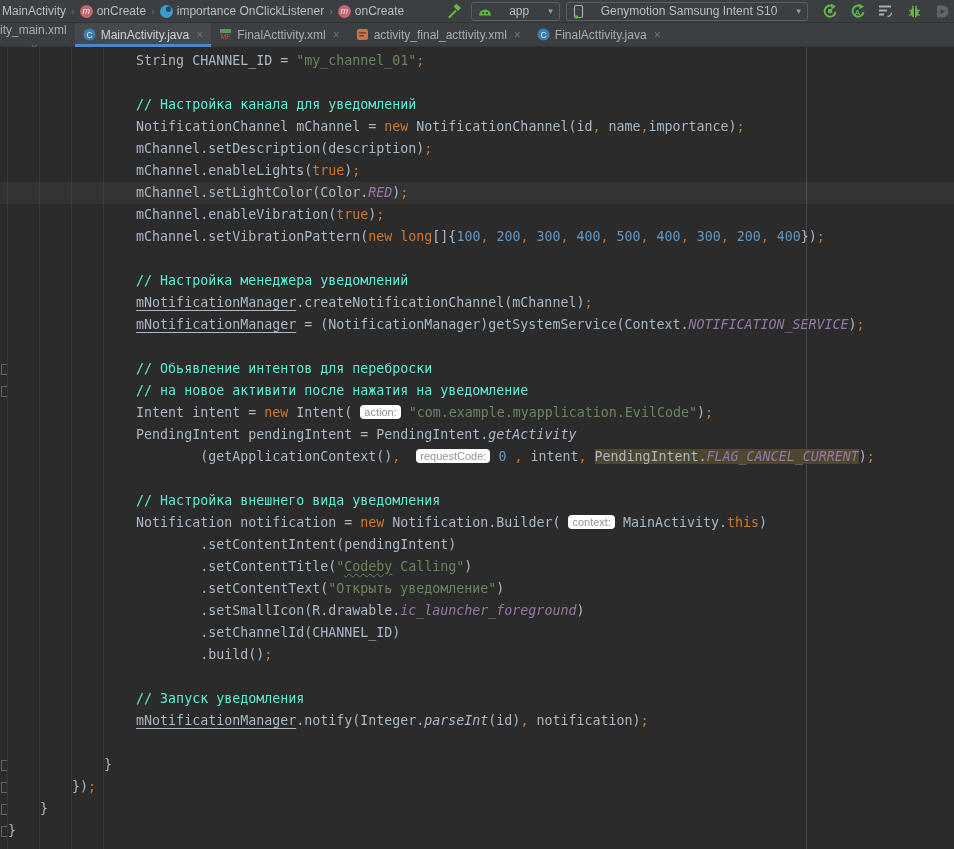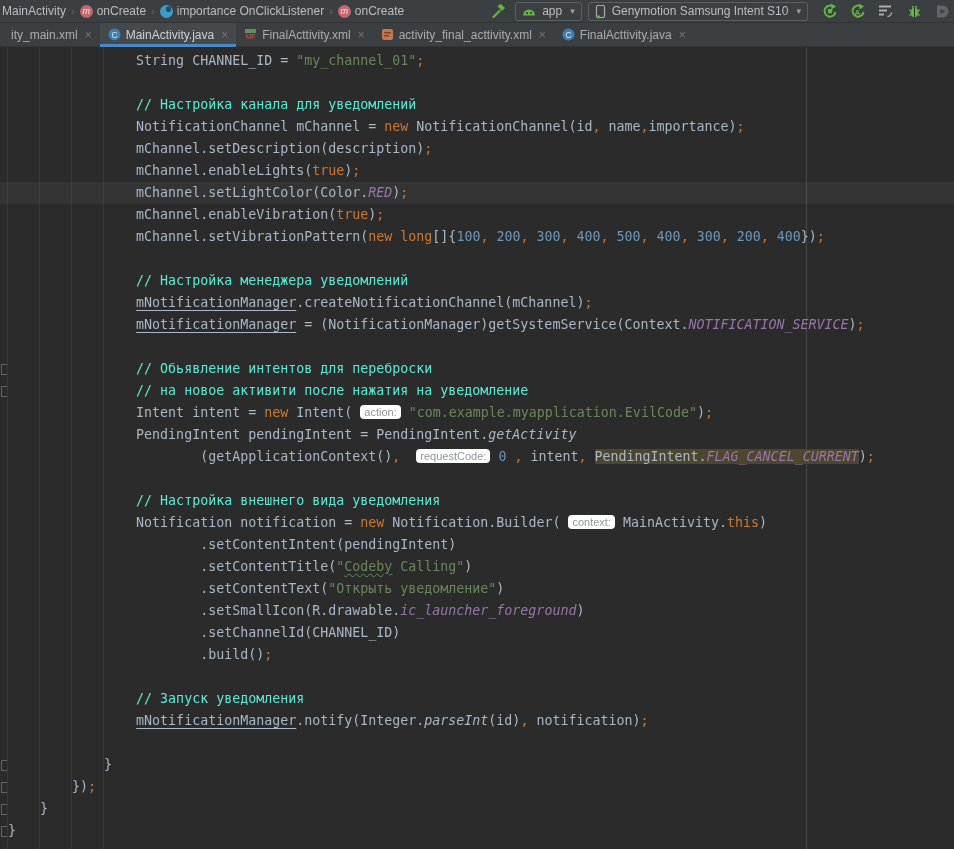--- a/index.html
+++ b/index.html
@@ -7,35 +7,35 @@
        font-family:"Liberation Sans",sans-serif;background:#2B2B2B;}
 
   
   .toolbar{height:22px;background:#3C3F41;display:flex;align-items:center;
            border-bottom:1px solid #313435;font-size:12px;color:#BBBEC2;}
   .breadcrumbs{display:flex;align-items:center;white-space:nowrap;overflow:hidden;flex:0 1 auto;}
   .crumb{display:flex;align-items:center;gap:4px;padding:0 2px;cursor:default;}
   .crumb-sep{color:#6C7073;margin:0 3px;font-size:11px;}
   .toolbar-right{display:flex;align-items:center;margin-left:auto;gap:6px;padding-right:2px;}
   .tb-icon{display:inline-flex;align-items:center;justify-content:center;width:20px;height:20px;}
-  .combo{display:flex;align-items:center;gap:6px;border:1px solid #5A5E61;border-radius:3px;
+  .combo{display:flex;align-items:center;gap:17px;border:1px solid #5A5E61;border-radius:3px;
          height:17px;padding:0 6px;background:#3C3F41;}
   .combo .caret{color:#9DA0A3;font-size:9px;margin-left:2px;}
   .action-icons{display:flex;align-items:center;gap:8px;margin-left:6px;}
 
   .ic-circle{display:inline-flex;width:13px;height:13px;border-radius:50%;
              align-items:center;justify-content:center;font-size:9px;line-height:13px;}
   .ic-method{background:#C4656F;color:#F2E6E7;font-style:italic;}
   .ic-anon{background:radial-gradient(circle at 66% 32%, #20536B 0 2.6px, #3E9CCB 3px);}
 
   
   .tabbar{height:23px;background:#3C3F41;display:flex;align-items:stretch;
           border-bottom:1px solid #323536;font-size:12px;color:#A9ADB0;}
   .tab{display:flex;align-items:center;gap:5px;padding:0 8px;position:relative;cursor:default;}
-  .tab:first-child{padding-left:11px;}
+  .tab:first-child{padding-left:0;flex-direction:column;}
   .tab.active{background:#45494B;color:#CDD1D4;}
   .tab.active::after{content:"";position:absolute;left:0;right:0;bottom:-1px;height:3px;background:#4A88C7;}
   .tab .close{color:#71767A;font-size:12px;margin-left:2px;line-height:1;}
   .tab-ic{display:inline-flex;align-items:center;}
 
   
   .editor{position:relative;height:803px;background:#2B2B2B;overflow:hidden;}
   .guide{position:absolute;top:0;bottom:0;width:1px;background:#383838;}
   .margin-guide{position:absolute;top:0;bottom:0;width:1px;background:#474747;}
   .code{position:relative;z-index:1;margin-top:3px;

